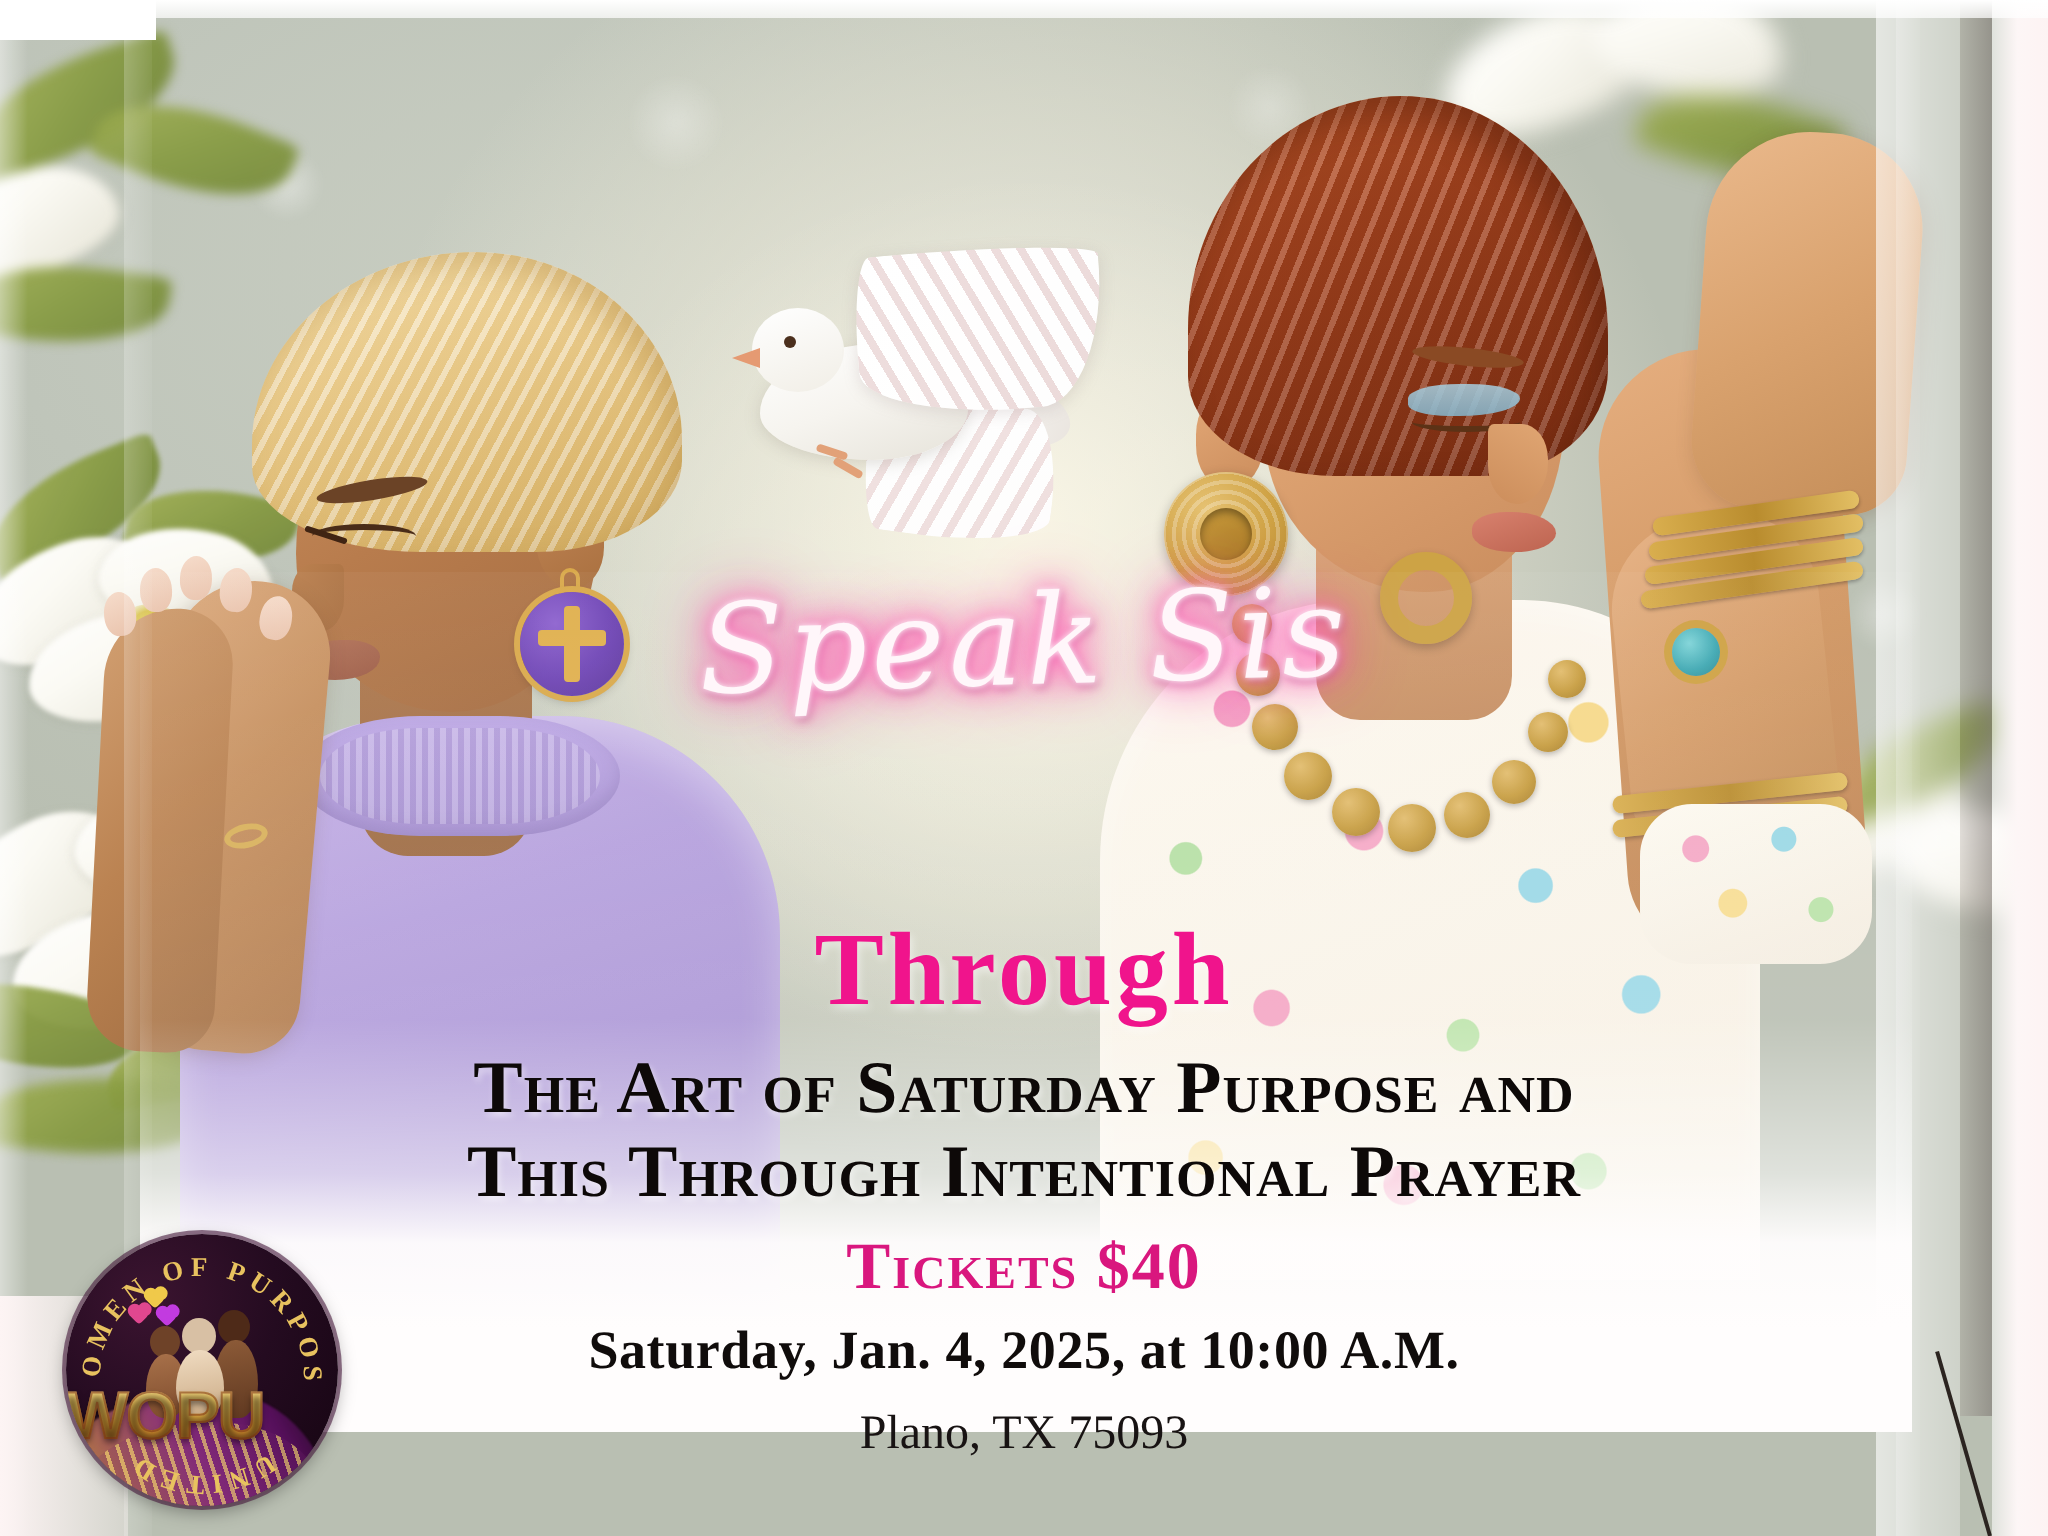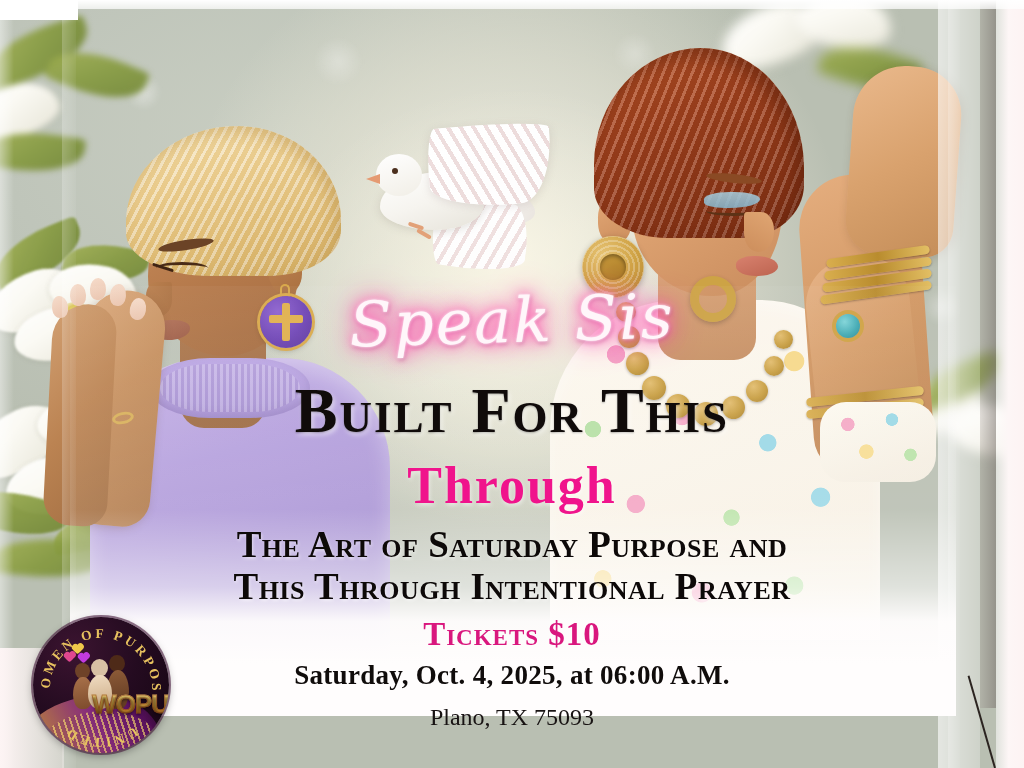--- a/index.html
+++ b/index.html
@@ -568,23 +568,23 @@
     border-radius:2px;
   }
   .hrt::before,.hrt::after{
     content:""; position:absolute; width:7px; height:7px; border-radius:50%;
     background:inherit;
   }
   .hrt::before{ top:-3.5px; left:0; }
   .hrt::after { top:0; left:3.5px; }
   .logo-word{
     position:absolute; left:0; right:0; top:72px;
-    text-align:right;
+    text-align:left;
     font-family:"Liberation Sans", sans-serif;
-    font-size:26px;
+    font-size:33px;
     font-weight:700;
     letter-spacing:-1px;
     background:linear-gradient(180deg,#fbe9a0 0%, #edc35a 34%, #d89a32 62%, #a9591f 100%);
     -webkit-background-clip:text; background-clip:text;
     color:transparent;
     -webkit-text-stroke:1px rgba(120,45,20,.55);
     text-shadow:0 2px 3px rgba(0,0,0,.5);
   }
 </style>
 </head>
@@ -724,32 +724,31 @@
   <div class="edge-bottomleft"></div>
   <div class="edge-top"></div>
   <div class="edge-topleft"></div>
   <div class="edge-diagonal"></div>
 
   <div class="text-panel"></div>
 
   <div class="text-layer">
     <div class="speak-sis">Speak Sis</div>
 
-    <div class="headline">Built For This</div>
 
     <div class="balance">Through</div>
 
     <div class="subhead">
       <span class="l1">The Art of Saturday Purpose and</span>
       <span class="l2">This Through Intentional Prayer</span>
     </div>
 
-    <div class="tickets">Tickets $10</div>
-
-    <div class="datetime">Saturday, Oct. 4, 2025, at 06:00 A.M.</div>
+    <div class="tickets">Tickets $40</div>
+
+    <div class="datetime">Saturday, Jan. 4, 2025, at 10:00 A.M.</div>
 
     <div class="location">Plano, TX 75093</div>
   </div>
 
   <div class="logo">
     <div class="logo-swoosh"></div>
     <div class="logo-swoosh2"></div>
 
     <svg class="logo-arc-top" viewBox="0 0 136 136">
       <defs>

